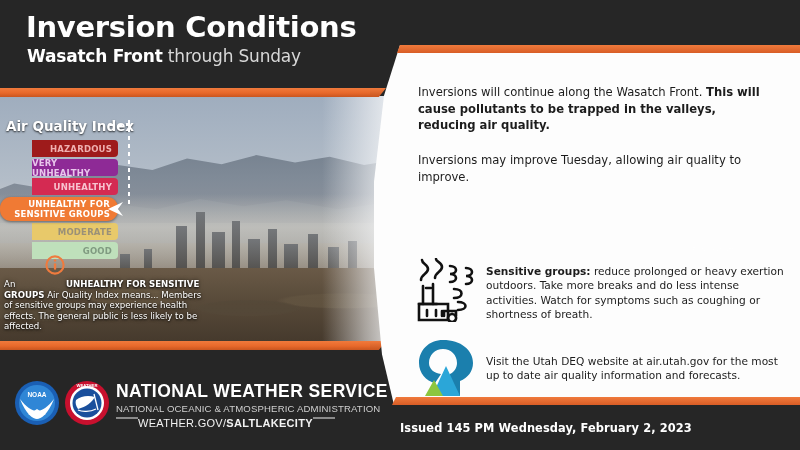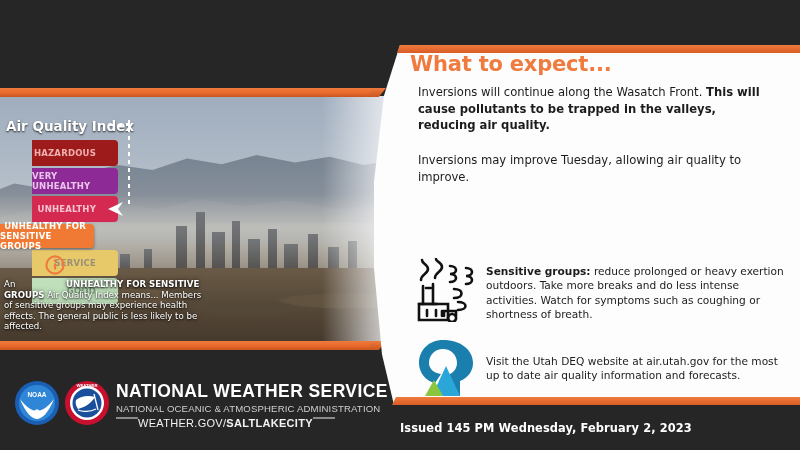--- a/index.html
+++ b/index.html
@@ -99,23 +99,23 @@
 
   
   .aqi{position:absolute;left:0;top:118px;width:200px;z-index:6;}
   .aqi-title{
     position:absolute;left:6px;top:0;font-size:13.5px;font-weight:bold;color:#ffffff;
     font-family:"DejaVu Sans", sans-serif;
     text-shadow:0 1px 2px rgba(0,0,0,.8);
   }
   .bands{position:absolute;left:0;top:22px;width:118px;}
   .band{
-    height:26px;margin-bottom:2px;border-radius:0 4px 4px 0;
+    height:17px;margin-bottom:2px;border-radius:0 4px 4px 0;
     display:flex;align-items:center;justify-content:flex-end;
-    padding-right:22px;box-sizing:border-box;
+    padding-right:6px;box-sizing:border-box;
     font-size:8.5px;font-weight:bold;letter-spacing:.2px;
     font-family:"DejaVu Sans", sans-serif;
     margin-left:32px;
   }
   .band.sensitive{
     height:24px;width:auto;margin-left:0;
     padding-right:8px;flex-direction:column;justify-content:center;align-items:flex-end;
     line-height:10px;box-shadow:0 1px 3px rgba(0,0,0,.45);
     position:relative;z-index:2;
   }
@@ -256,33 +256,37 @@
       <i style="left:82%;width:11px;height:36%"></i>
       <i style="left:87%;width:9px;height:44%"></i>
       <i style="left:36%;width:8px;height:34%"></i>
       <i style="left:30%;width:10px;height:28%"></i>
     </div>
     <div class="fg"></div>
     <div class="photo-fade"></div>
   </div>
   <div class="photo-credit">Photo credit: Chris Young</div>
 
+  <div class="header">
+    <div class="title">Inversion Conditions</div>
+    <div class="subtitle"><b>Wasatch Front</b><span> through Sunday</span></div>
+  </div>
   <div class="hdr-stripe"></div>
 
   <div class="aqi">
     <div class="aqi-title">Air Quality Index</div>
     <div class="bands" id="aqi-bands">
         <div class="band" style="background: rgb(158, 27, 27); color: rgb(240, 176, 176);">HAZARDOUS</div>
         <div class="band" style="background: rgb(142, 42, 150); color: rgb(233, 198, 236);">VERY UNHEALTHY</div>
         <div class="band" style="background: rgb(212, 42, 82); color: rgb(247, 194, 207);">UNHEALTHY</div>
-        <div class="band sensitive" style="background: rgb(240, 122, 52); color: rgb(255, 255, 255); width: 94px;">
+        <div class="band sensitive" style="background: rgb(240, 122, 52); color: rgb(255, 255, 255); width: 118px; border-radius: 11px;">
           <div>UNHEALTHY FOR</div>
           <div>SENSITIVE GROUPS</div>
         </div>
-        <div class="band" style="background: rgb(232, 201, 106); color: rgb(154, 144, 120);">SERVICE</div>
+        <div class="band" style="background: rgb(232, 201, 106); color: rgb(154, 144, 120);">MODERATE</div>
         <div class="band" style="background: rgb(191, 224, 187); color: rgb(127, 154, 128);">GOOD</div>
       </div>
   </div>
   <div class="dotline-h"></div>
   <div class="dotline"></div>
   <div class="arrow">
     <svg width="16" height="14" viewBox="0 0 16 14">
         <path d="M0 7 L15 0 L10 7 L15 14 Z" fill="#ffffff"></path>
       </svg>
   </div>
@@ -330,21 +334,20 @@
           <b>SALTLAKECITY</b>
         <span class="rule"></span>
       </div>
     </div>
   </div>
 
   <div class="panel"></div>
   <div class="panel-top"></div>
   <div class="panel-bot"></div>
 
-  <div class="h-expect">What to expect...</div>
   <div class="p-expect"><span>Inversions will continue along the Wasatch Front.  </span><b>This will cause pollutants to be trapped in the valleys, reducing air quality.</b></div>
   <div class="p-expect2">Inversions may improve Tuesday, allowing air quality to improve.</div>
 
 
   <div class="factory-icon">
     <svg width="66" height="64" viewBox="0 0 66 64" fill="none" stroke="#111" stroke-width="2.6" stroke-linecap="round">
       <path d="M7 22 C7 16 14 16 14 11 C14 6 8 6 8 2"></path>
       <path d="M21 20 C21 14 28 14 28 9 C28 4 22 4 22 1"></path>
       <path d="M36 24 C44 24 44 16 36 16 C44 16 44 8 36 8"></path>
       <path d="M52 26 C60 26 60 18 52 18 C60 18 60 10 52 10"></path>

